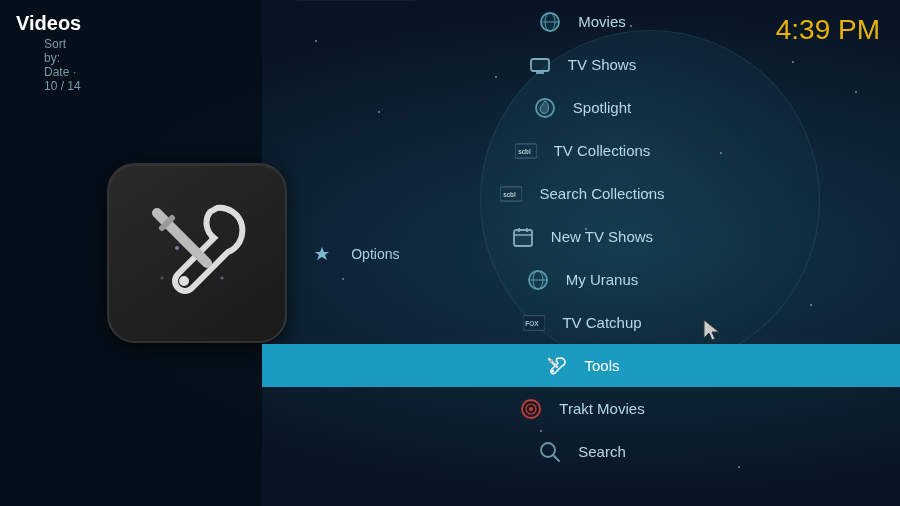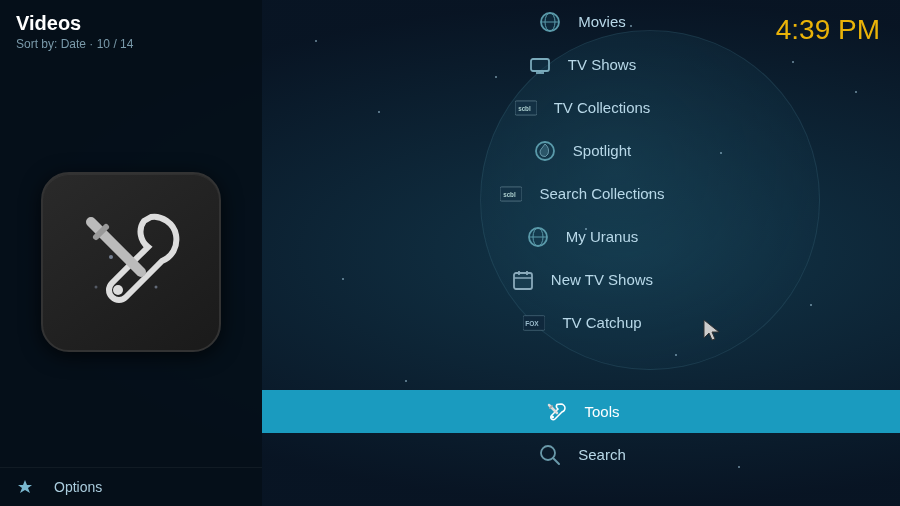--- a/index.html
+++ b/index.html
@@ -35,40 +35,41 @@
       border: 1px solid rgba(100,160,180,0.15);
       z-index: 0;
     }
 
     
     .sidebar {
       width: 262px;
       height: 506px;
       background: rgba(5,15,25,0.92);
       display: flex;
-      flex-direction: column;
+      flex-direction: row;
       position: relative;
       z-index: 2;
       flex-shrink: 0;
     }
 
     .sidebar-header {
       padding: 12px 16px 6px;
     }
 
     .sidebar-title {
       font-size: 20px;
       font-weight: bold;
       color: #ffffff;
     }
 
     .sidebar-subtitle {
       font-size: 12px;
       color: #7a9aaa;
       margin-top: 2px;
+      margin-left: 28px;
     }
 
     
     .app-icon-area {
       flex: 1;
       display: flex;
       align-items: center;
       justify-content: center;
       padding: 10px;
     }
@@ -136,21 +137,20 @@
       align-items: center;
       padding: 0 20px;
       height: 43px;
       cursor: pointer;
       position: relative;
       justify-content: center;
     }
 
     .menu-item.active {
       background: #1a9bbf;
-      margin-top: 46px;
     }
 
     .menu-item.active .menu-item-label {
       color: #ffffff;
       font-weight: 500;
     }
 
     .menu-item-icon {
       width: 28px;
       height: 28px;
@@ -274,69 +274,69 @@
             <rect x="2" y="5" width="18" height="12" rx="2" stroke="#7aaabb" stroke-width="1.8" fill="rgba(20,60,80,0.5)"></rect>
             <line x1="7" y1="19" x2="15" y2="19" stroke="#7aaabb" stroke-width="1.8"></line>
             <line x1="11" y1="17" x2="11" y2="19" stroke="#7aaabb" stroke-width="1.8"></line>
           </svg>
       </div>
       <span class="menu-item-label">TV Shows</span>
     </li>
 
     <li class="menu-item">
       <div class="menu-item-icon">
+        <svg viewBox="0 0 22 22">
+            <circle cx="11" cy="11" r="9" stroke="#5a9aaa" stroke-width="1.8" fill="rgba(20,60,80,0.5)"></circle>
+            <path d="M11 4 Q16 8 14 14 Q12 18 8 16 Q4 12 8 8 Z" fill="rgba(100,160,180,0.3)" stroke="#7aaabb" stroke-width="0.8"></path>
+          </svg>
+      </div>
+      <span class="menu-item-label">Spotlight</span>
+    </li>
+
+    <li class="menu-item">
+      <div class="menu-item-icon">
         <svg viewBox="0 0 28 18">
             <rect x="0" y="0" width="28" height="18" rx="2" fill="rgba(20,50,70,0.8)" stroke="#5a7a8a" stroke-width="1"></rect>
             <text x="4" y="13" font-size="8" fill="#aacccc" font-weight="bold" font-family="Arial">scbl</text>
           </svg>
       </div>
       <span class="menu-item-label">TV Collections</span>
     </li>
 
     <li class="menu-item">
       <div class="menu-item-icon">
-        <svg viewBox="0 0 22 22">
-            <circle cx="11" cy="11" r="9" stroke="#5a9aaa" stroke-width="1.8" fill="rgba(20,60,80,0.5)"></circle>
-            <path d="M11 4 Q16 8 14 14 Q12 18 8 16 Q4 12 8 8 Z" fill="rgba(100,160,180,0.3)" stroke="#7aaabb" stroke-width="0.8"></path>
-          </svg>
-      </div>
-      <span class="menu-item-label">Spotlight</span>
-    </li>
-
-    <li class="menu-item">
-      <div class="menu-item-icon">
         <svg viewBox="0 0 28 18">
             <rect x="0" y="0" width="28" height="18" rx="2" fill="rgba(20,50,70,0.8)" stroke="#5a7a8a" stroke-width="1"></rect>
             <text x="4" y="13" font-size="8" fill="#aacccc" font-weight="bold" font-family="Arial">scbl</text>
           </svg>
       </div>
       <span class="menu-item-label">Search Collections</span>
-    </li>
-
-    <li class="menu-item">
-      <div class="menu-item-icon">
-        <svg viewBox="0 0 22 22">
-            <circle cx="11" cy="11" r="9" stroke="#5a9aaa" stroke-width="1.8" fill="rgba(20,60,80,0.5)"></circle>
-            <ellipse cx="11" cy="11" rx="5" ry="9" stroke="#5a9aaa" stroke-width="1" fill="none"></ellipse>
-            <line x1="2" y1="11" x2="20" y2="11" stroke="#5a9aaa" stroke-width="1"></line>
-          </svg>
-      </div>
-      <span class="menu-item-label">My Uranus</span>
     </li>
 
     <li class="menu-item">
       <div class="menu-item-icon">
         <svg viewBox="0 0 22 22">
             <rect x="2" y="4" width="18" height="16" rx="2" stroke="#8aaabb" stroke-width="1.8" fill="rgba(30,70,90,0.5)"></rect>
             <line x1="2" y1="9" x2="20" y2="9" stroke="#8aaabb" stroke-width="1.5"></line>
             <line x1="7" y1="2" x2="7" y2="6" stroke="#8aaabb" stroke-width="1.8"></line>
             <line x1="15" y1="2" x2="15" y2="6" stroke="#8aaabb" stroke-width="1.8"></line>
           </svg>
       </div>
       <span class="menu-item-label">New TV Shows</span>
+    </li>
+
+    <li class="menu-item">
+      <div class="menu-item-icon">
+        <svg viewBox="0 0 22 22">
+            <circle cx="11" cy="11" r="9" stroke="#5a9aaa" stroke-width="1.8" fill="rgba(20,60,80,0.5)"></circle>
+            <ellipse cx="11" cy="11" rx="5" ry="9" stroke="#5a9aaa" stroke-width="1" fill="none"></ellipse>
+            <line x1="2" y1="11" x2="20" y2="11" stroke="#5a9aaa" stroke-width="1"></line>
+          </svg>
+      </div>
+      <span class="menu-item-label">My Uranus</span>
     </li>
 
     <li class="menu-item">
       <div class="menu-item-icon">
         <svg viewBox="0 0 30 20">
             <rect x="0" y="0" width="30" height="20" rx="2" fill="rgba(15,40,60,0.9)" stroke="#4a6a7a" stroke-width="1"></rect>
             <text x="3" y="14" font-size="9" fill="#9abbcc" font-weight="bold" font-family="Arial">FOX</text>
           </svg>
       </div>
       <span class="menu-item-label">TV Catchup</span>
@@ -347,20 +347,30 @@
         <svg viewBox="0 0 22 22">
           <path d="M16 3 C18 3 20 5 20 7 C20 9 18.5 10.5 17 11 L15 13 L10 18 C9 19 7.5 19 6.5 18 C5.5 17 5.5 15.5 6.5 14.5 L11.5 9.5 L13 8 C11.5 7 11 5 12 3.5 Z" fill="none" stroke="#ffffff" stroke-width="1.5" stroke-linecap="round"></path>
           <circle cx="7.5" cy="16" r="1.5" fill="#ffffff"></circle>
           <line x1="4" y1="4" x2="12" y2="12" stroke="#dddddd" stroke-width="2.5" stroke-linecap="round"></line>
           <line x1="5" y1="7" x2="7" y2="5" stroke="#aaaaaa" stroke-width="1.8" stroke-linecap="round"></line>
         </svg>
       </div>
       <span class="menu-item-label">Tools</span>
     </li>
 
+    <li class="menu-item">
+      <div class="menu-item-icon">
+        <svg viewBox="0 0 22 22">
+            <circle cx="11" cy="11" r="9" stroke="#c04040" stroke-width="1.8" fill="rgba(60,15,15,0.5)"></circle>
+            <circle cx="11" cy="11" r="5" stroke="#c04040" stroke-width="1.2" fill="none"></circle>
+            <circle cx="11" cy="11" r="2" fill="#c04040"></circle>
+          </svg>
+      </div>
+      <span class="menu-item-label">Trakt Movies</span>
+    </li>
 
 
     <li class="menu-item">
       <div class="menu-item-icon">
         <svg viewBox="0 0 22 22">
             <circle cx="9" cy="9" r="7" stroke="#6a9aaa" stroke-width="1.8" fill="none"></circle>
             <line x1="14" y1="14" x2="20" y2="20" stroke="#6a9aaa" stroke-width="2" stroke-linecap="round"></line>
           </svg>
       </div>
       <span class="menu-item-label">Search</span>

